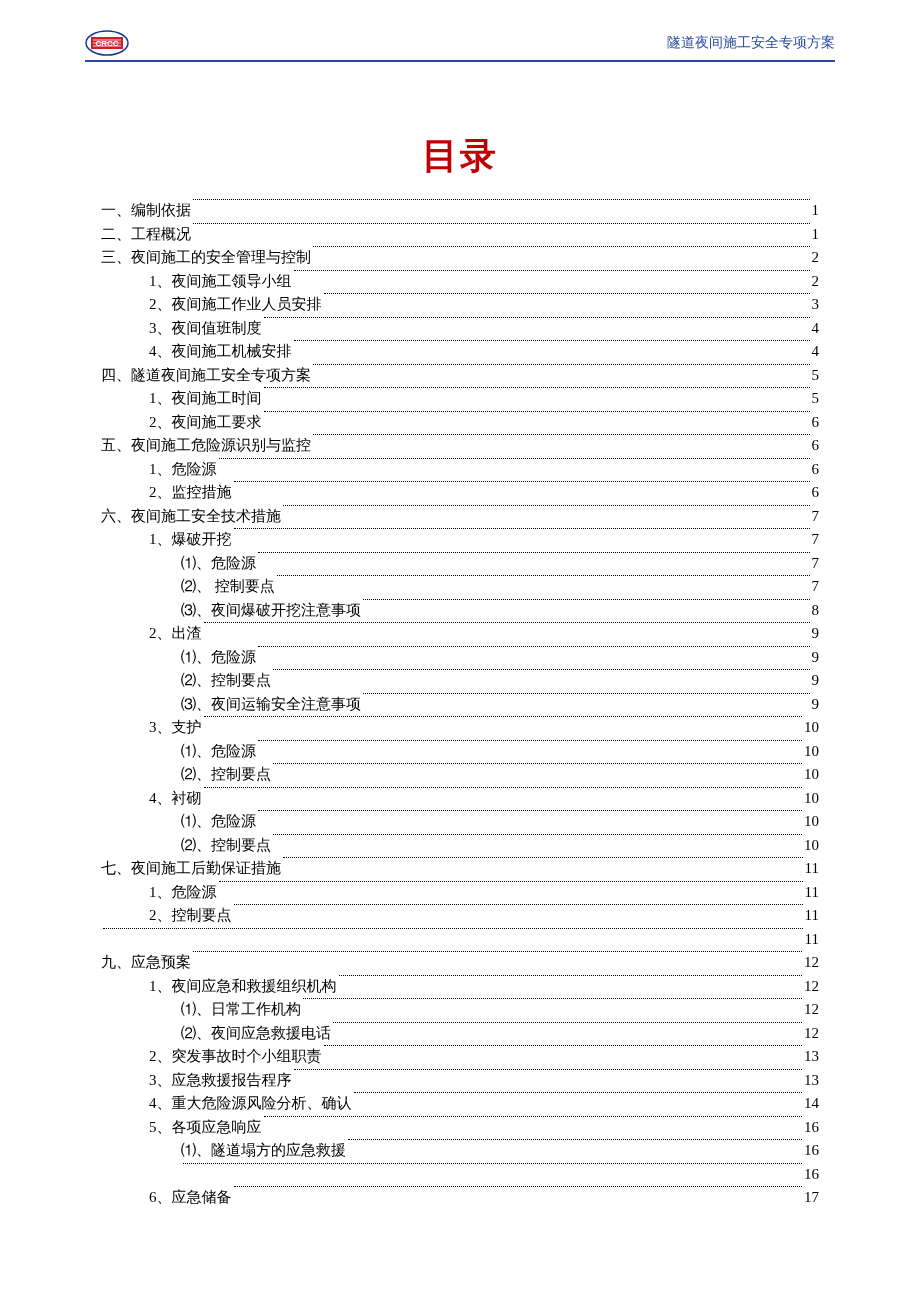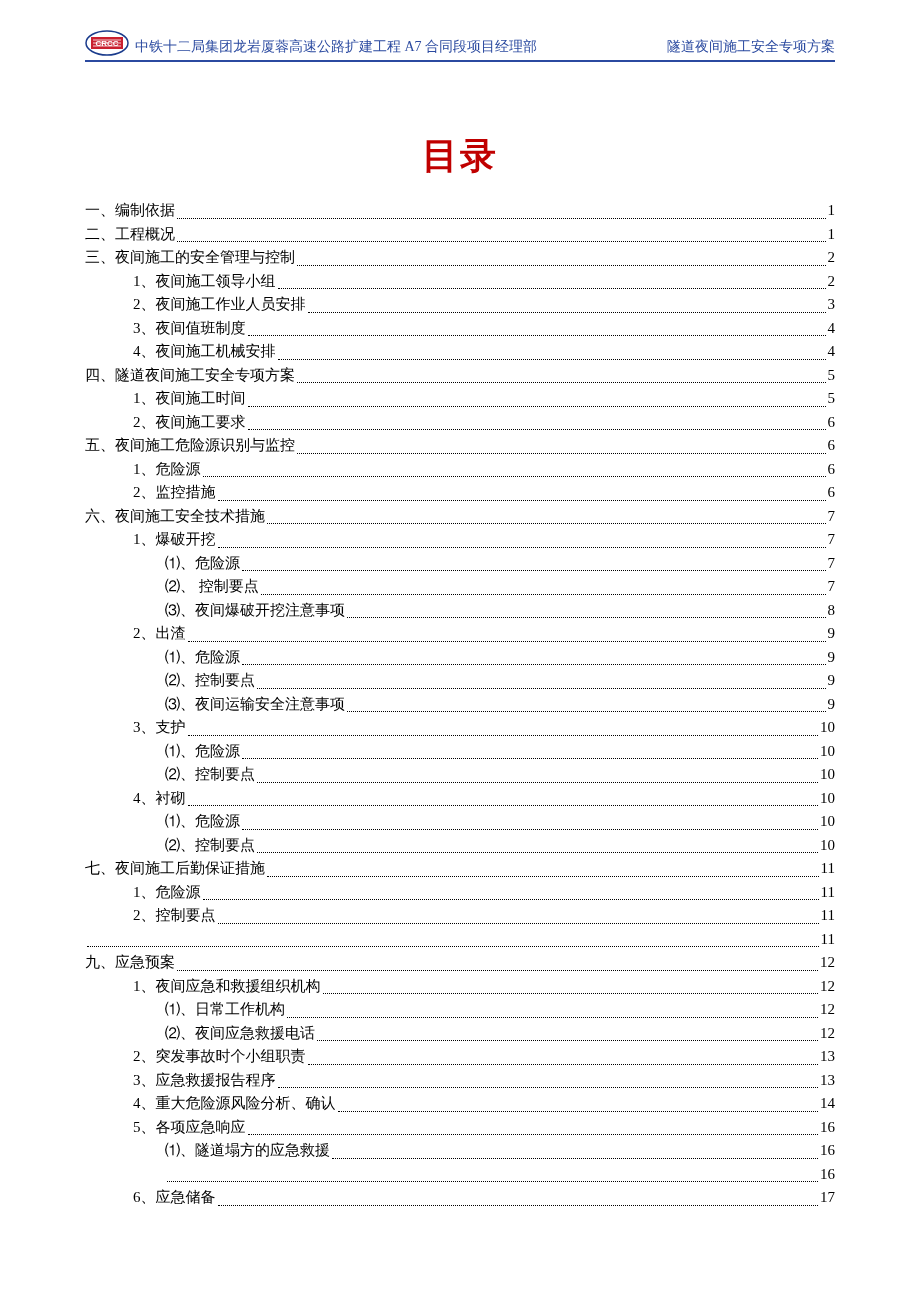--- a/index.html
+++ b/index.html
@@ -7,22 +7,23 @@
     padding: 0;
     background: #fff;
     font-family: "SimSun", "宋体", serif;
     width: 920px;
   }
   .page {
     padding: 30px 85px 40px 85px;
   }
   .header {
     display: flex;
-    align-items: flex-end;
+    align-items: center;
     margin-bottom: 4px;
+    gap: 14px;
   }
   .logo {
     width: 44px;
     height: 26px;
     margin-right: 6px;
     flex-shrink: 0;
   }
   .header-left {
     color: #2b4aa0;
     font-size: 14px;
@@ -48,23 +49,23 @@
     margin: 70px 0 18px 0;
     font-family: "SimSun", serif;
     letter-spacing: 2px;
   }
   .toc {
     font-size: 15px;
     line-height: 1.5;
   }
   .toc-entry {
     display: flex;
-    align-items: flex-end;
+    align-items: flex-start;
     white-space: nowrap;
-    margin: 1px 0;
+    margin: 1px 16px;
   }
   .lvl1 { padding-left: 0; }
   .lvl2 { padding-left: 48px; }
   .lvl3 { padding-left: 80px; }
   .toc-text {
     flex-shrink: 0;
   }
   .dots {
     flex: 1;
     border-bottom: 1.5px dotted #000;
@@ -80,21 +81,20 @@
 
 <div class="page">
 
   <div class="header">
     <svg class="logo" viewBox="0 0 44 26">
       <ellipse cx="22" cy="13" rx="21" ry="12" fill="none" stroke="#1a3b8c" stroke-width="1.5"></ellipse>
       <rect x="6" y="7" width="32" height="12" fill="#c91f2f"></rect>
       <path d="M 8 10 L 36 10 M 8 13 L 36 13 M 8 16 L 36 16" stroke="#fff" stroke-width="0.8"></path>
       <text x="22" y="16" text-anchor="middle" fill="#fff" font-size="8" font-weight="bold" font-family="sans-serif">CRCC</text>
     </svg>
-    <span class="header-left">中铁十二局集团龙岩厦蓉高速公路扩建工程 A7 合同段项目经理部</span>
     <span class="header-right">隧道夜间施工安全专项方案</span>
   </div>
   <hr class="header-line">
 
   <div class="title">目录</div>
 
   <div class="toc" id="toc-container">
       <div class="toc-entry lvl1">
         <span class="toc-text">一、编制依据</span>
         <span class="dots"></span>

